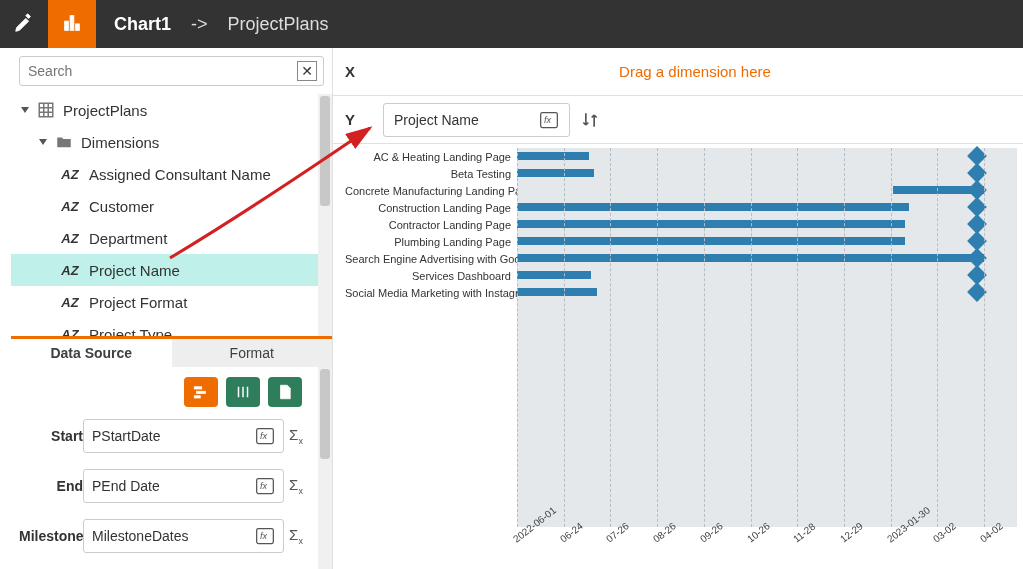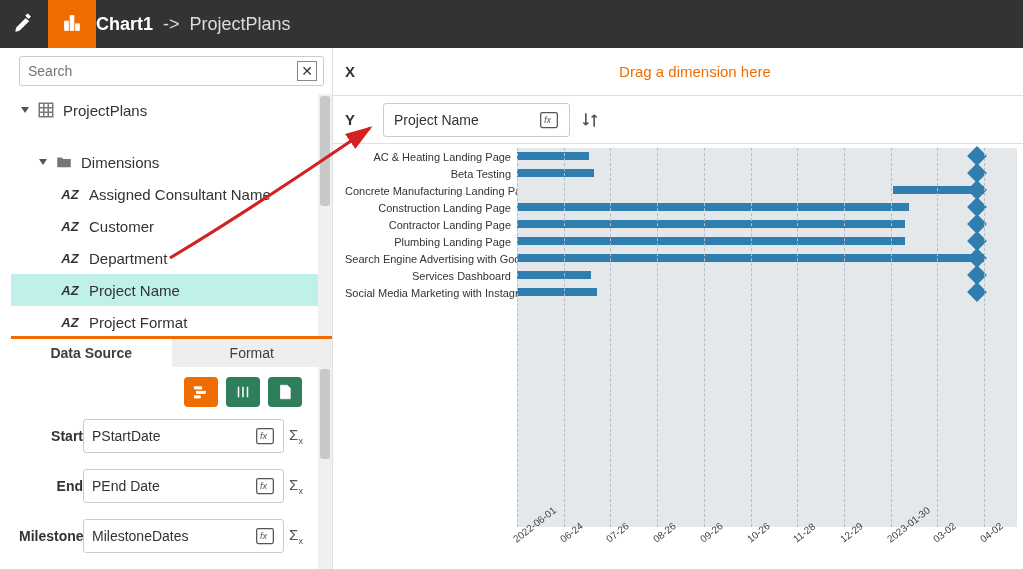--- a/index.html
+++ b/index.html
@@ -3,41 +3,41 @@
 <meta charset="utf-8">
 <style>
   * { box-sizing: border-box; }
   html, body { margin:0; padding:0; font-family: -apple-system, "Segoe UI", Arial, sans-serif; font-size:14px; color:#333; }
   body { width:1023px; height:569px; overflow:hidden; background:#fff; }
 
   
   .header { height:48px; background:#333333; display:flex; align-items:center; color:#fff; }
   .hdr-iconbox { width:48px; height:48px; display:flex; align-items:center; justify-content:center; }
   .hdr-iconbox.orange { background:#ef6c00; }
-  .hdr-title { display:flex; gap:10px; }
+  .hdr-title { margin-left:18px; display:flex; gap:20px; }
   .hdr-title .bold { font-weight:700; font-size:18px; }
   .hdr-title .thin { font-weight:300; font-size:18px; color:#ddd; }
   .hdr-icon svg { width:22px; height:22px; fill:#fff; stroke:#fff; }
 
   
   .main { display:flex; height:calc(100% - 48px); }
   .left-pane { width:333px; border-right:1px solid #e0e0e0; display:flex; flex-direction:column; position:relative;padding-left:11px; }
 
   
   .search-row { padding:8px; }
   .search-box { border:1px solid #ccc; border-radius:3px; display:flex; align-items:center; height:30px; padding:0 6px; }
   .search-box input { border:none; outline:none; flex:1; font-size:14px; color:#555; }
   .search-clear { width:20px; height:20px; border:1px solid #888; display:flex; align-items:center; justify-content:center; cursor:pointer; font-size:14px; line-height:1; }
 
   
   .tree { flex: 0 0 245px; overflow:hidden; position:relative; border-bottom:3px solid #ef6c00; }
   .tree-scroll { position:absolute; inset:0; overflow:hidden; padding-right:14px; }
   .tree-row { display:flex; align-items:center; height:32px; padding-left:10px; gap:8px; cursor:pointer; font-size:15px;}
   .tree-row.lvl1 { padding-left:10px; font-weight:400;}
-  .tree-row.lvl2 { padding-left:28px;margin-top:20px; }
+  .tree-row.lvl2 { padding-left:28px; }
   .tree-row.lvl3 { padding-left:48px; }
   .tree-row.selected { background:#bff1ea; }
   .tri { width:0; height:0; border-left:4px solid transparent; border-right:4px solid transparent; border-top:6px solid #555; }
   .az { font-weight:700; font-size:13px; font-style:italic; color:#333; width:22px; text-align:center; }
   .folder-ic, .grid-ic { width:18px; height:18px; fill:#777; }
   .tree-sb { position:absolute; right:0; top:0; bottom:0; width:14px; background:#f0f0f0;}
   .tree-thumb { position:absolute; right:2px; top:2px; width:10px; height:110px; background:#c8c8c8; border-radius:3px; }
 
   
   .tabs { display:flex; height:32px; }

